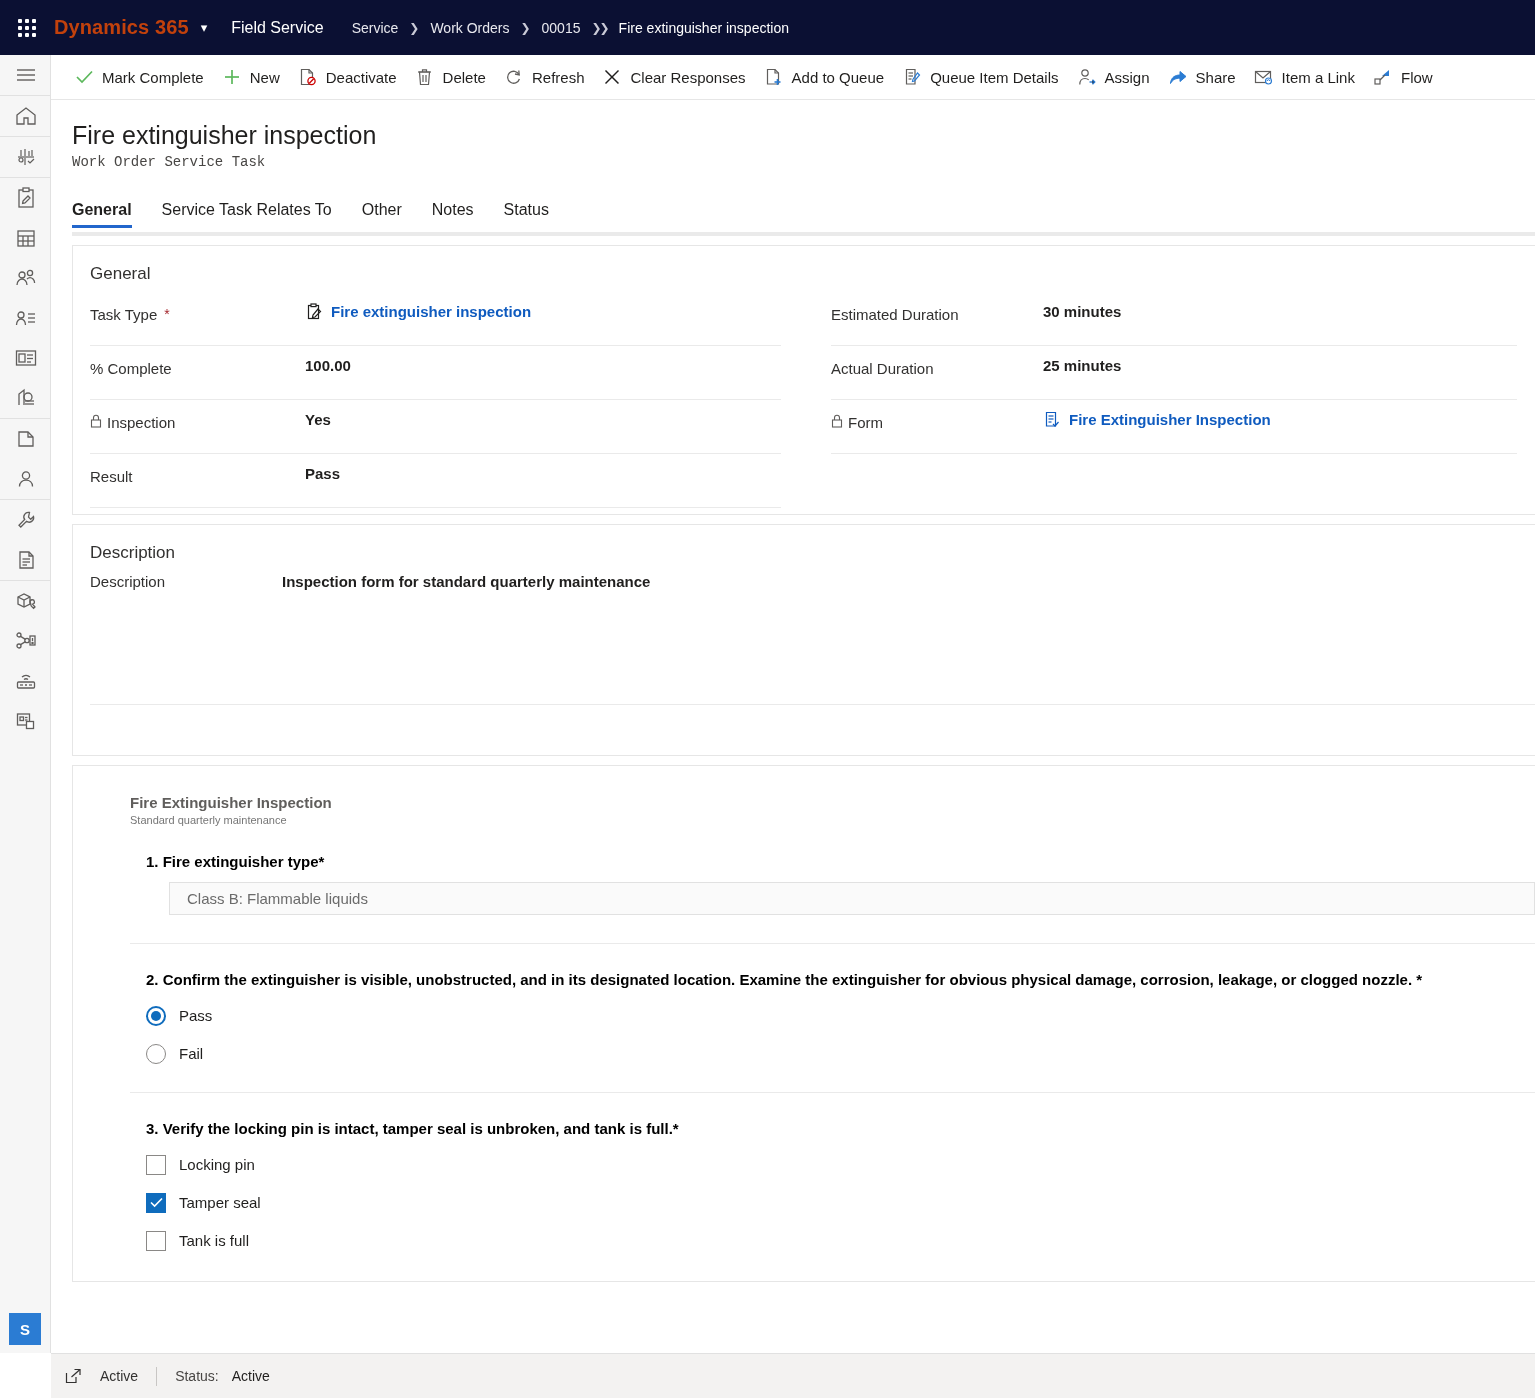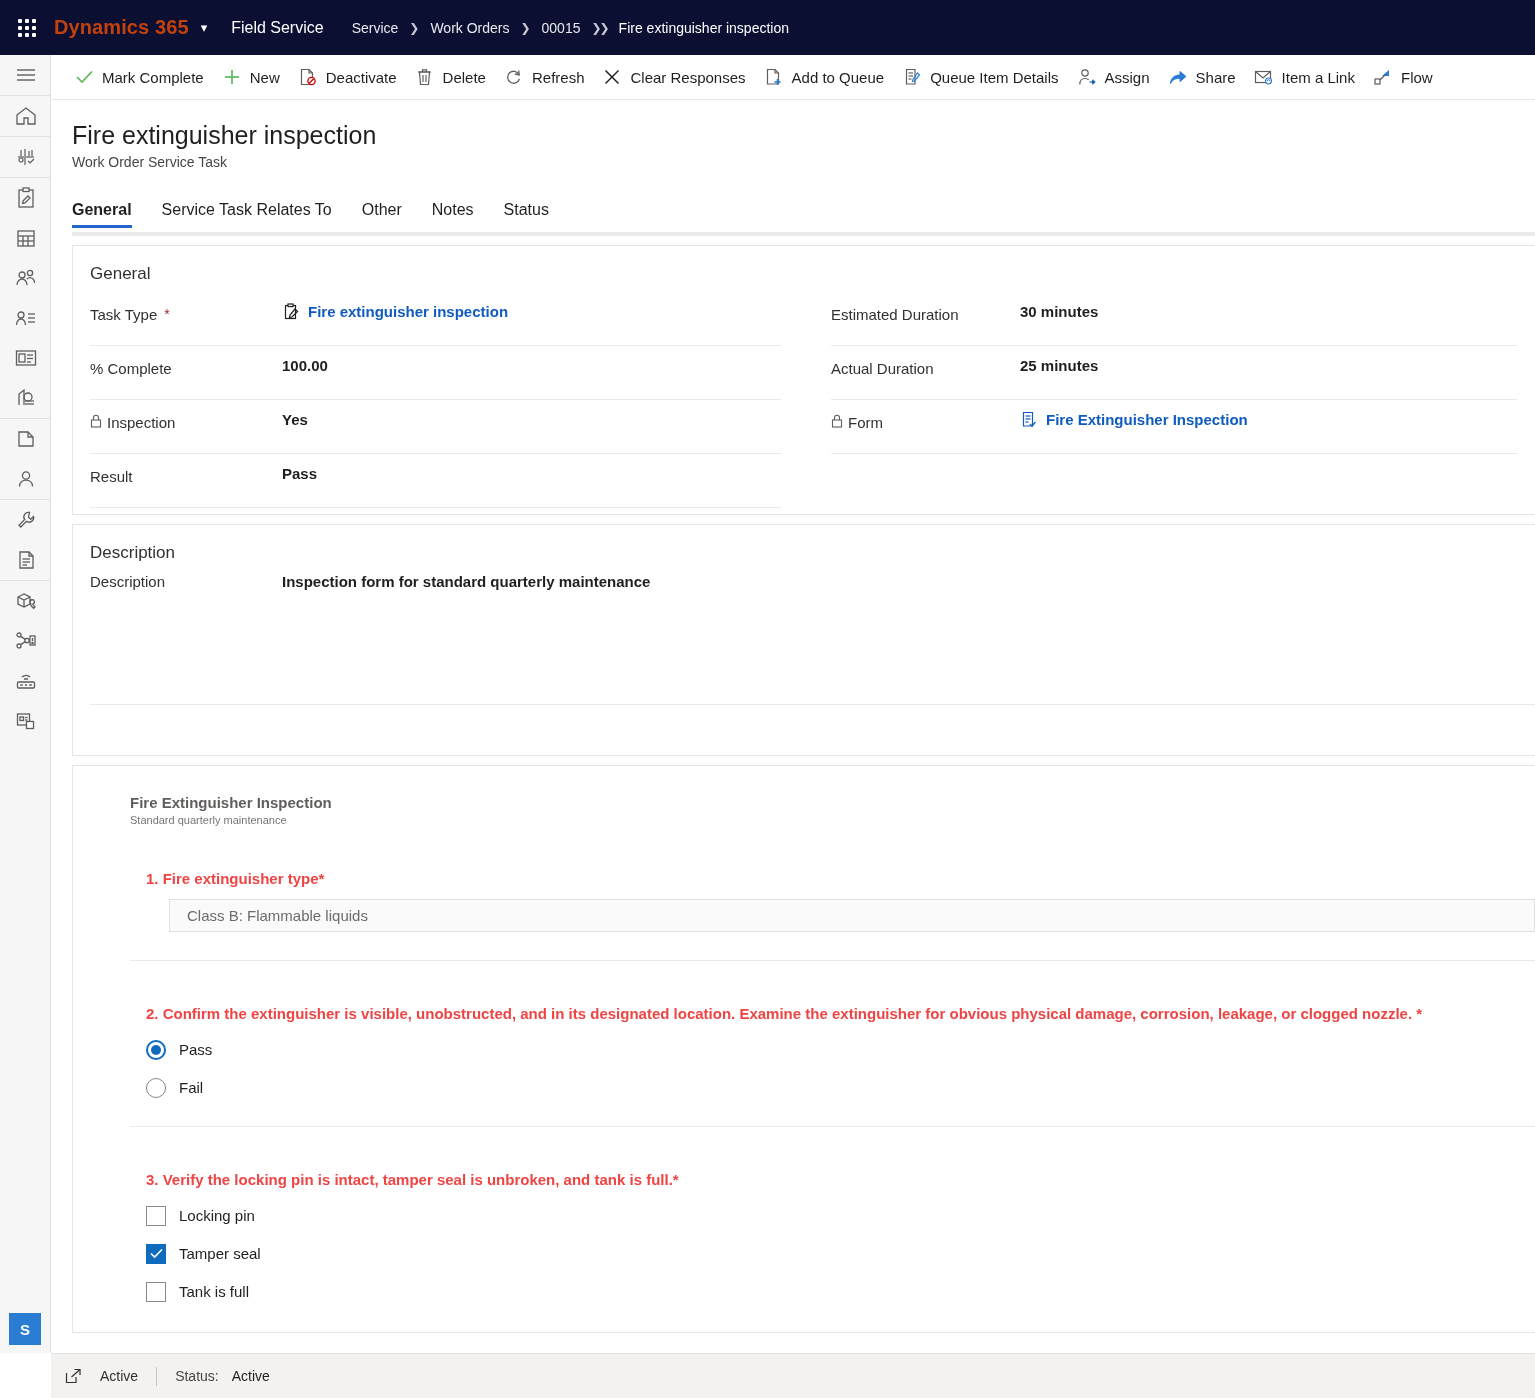--- a/index.html
+++ b/index.html
@@ -88,21 +88,21 @@
 
   
   .main {
     position: absolute; top: 100px; left: 51px;
     width: 1484px; height: 1253px;
     background: #ffffff;
     overflow: hidden;
   }
   .page-head { padding: 20px 0 0 21px; }
   .page-title { font-size: 25px; color: #201f1e; font-weight: 400; line-height: 1.22; }
-  .page-sub { font-size: 14px; color: #484644; margin-top: 3px; }
+  .page-sub { font-size: 14px; color: #484644; margin-top: 3px; font-family: Liberation Mono, monospace; }
 
   .tabs { display: flex; align-items: flex-end; margin-top: 22px; padding-left: 21px; height: 36px;}
   .tab {
     font-size: 16px; color: #201f1e; cursor: pointer;
     padding: 0 0 9px 0; margin-right: 30px; position: relative; white-space: nowrap;
   }
   .tab.active { font-weight: 600; }
   .tab.active::after {
     content: ""; position: absolute; left: 0; right: 0; bottom: 0;
     height: 3px; background: #2266cc;
@@ -127,20 +127,21 @@
   .cols { display: flex; }
   .col { flex: 0 0 50%; padding: 0 18px 0 18px; }
   .col.left { padding-left: 17px; padding-right: 23px;}
   .col.right { padding-left: 27px; }
 
   .field {
     display: flex; align-items: flex-start;
     border-bottom: 1px solid #eaeaea;
     min-height: 54px;
     padding-top: 11px;
+    gap: 23px;
   }
   .field.noline { border-bottom: none; }
   .flabel {
     flex: 0 0 192px;
     font-size: 15px; color: #323130;
     display: flex; align-items: center; gap: 5px;
     padding-top: 3px;
   }
   .flabel .lock { flex: 0 0 12px; }
   .req { color: #a4262c; font-size: 14px; margin-left: 2px; flex: 0 0 8px;}
@@ -158,21 +159,21 @@
   .desc-spacer { height: 85px; }
   .desc-bottomline { height: 1px; background: #eaeaea; margin-left: 17px; margin-right: 0px;}
 
   
   .card.insp { padding: 28px 0 0 0; min-height: 330px; }
   .insp-head { padding-left: 57px; }
   .insp-title { font-size: 15px; color: #605e5c; font-weight: 600; }
   .insp-sub { font-size: 11px; color: #767676; margin-top: 3px; }
 
   .q { padding-left: 73px; padding-right: 0px; }
-  .q-text { font-size: 15px; color: #ef4444; font-weight: 600; margin-top: 44px; }
+  .q-text { font-size: 15px; color: #000000; font-weight: 600; margin-top: 27px; }
   .q-sep { height: 1px; background: #eaeaea; margin: 28px 0 0 57px; }
 
   .txtinput {
     margin-top: 12px; height: 33px;
     border: 1px solid #e1e1e1; background: #fafafa;
     display: flex; align-items: center;
     padding-left: 17px;
     font-size: 15px; color: #6b6b6b;
     margin-right: 0px;
     margin-left: 23px;

